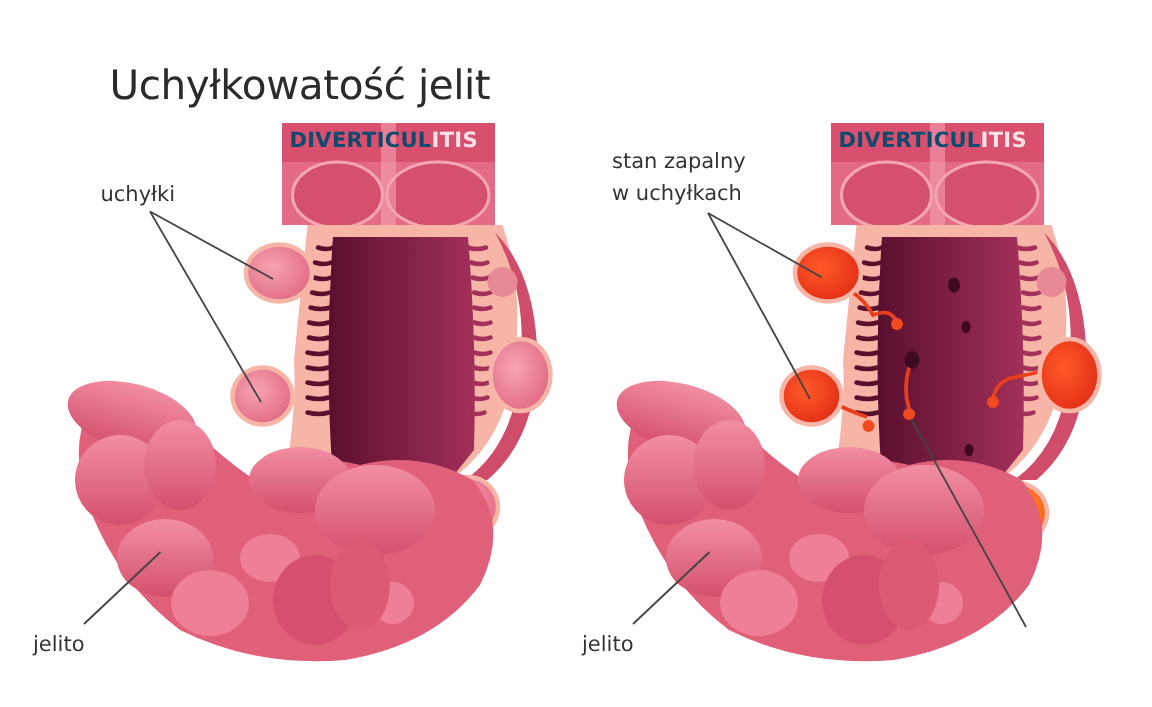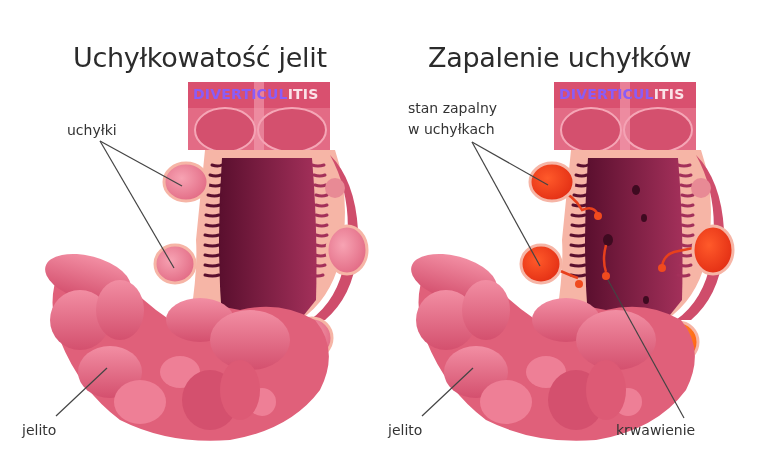--- a/index.html
+++ b/index.html
@@ -6,21 +6,21 @@
   body { width:768px; height:471px; overflow:hidden; position:relative; font-family:"DejaVu Sans", "Liberation Sans", sans-serif; }
   .panel { position:absolute; top:0; width:384px; height:471px; }
   .panel.left { left:0; }
   .panel.right { left:384px; }
   .title { position:absolute; top:42px; font-size:27px; color:#2b2b2b; white-space:nowrap; letter-spacing:-0.3px; }
   .left .title { left:73px; }
   .right .title { left:44px; }
   .banner { position:absolute; top:86px; font-size:14px; font-weight:bold; letter-spacing:0.2px; }
   .left .banner { left:193px; }
   .right .banner { left:175px; }
-  .banner .dark { color:#8b5cf6; }
+  .banner .dark { color:#0c4a6e; }
   .banner .light { color:#fbe3e8; }
   .label { position:absolute; font-size:14px; color:#333; line-height:21px; white-space:nowrap; }
   svg { position:absolute; left:0; top:0; }
 </style>
 </head>
 <body>
 
 <div class="panel left">
   <svg width="384" height="471" viewBox="0 0 384 471">
     <defs>
@@ -216,21 +216,19 @@
       <ellipse cx="244" cy="402" rx="14" ry="14" fill="#ee7f96"></ellipse>
       <ellipse cx="222" cy="390" rx="20" ry="30" fill="#dd5a75"></ellipse>
     </g>
     <g stroke="#444" stroke-width="1.2" fill="none">
       <line x1="88" y1="142" x2="164" y2="185"></line>
       <line x1="88" y1="142" x2="156" y2="266"></line>
       <line x1="38" y1="416" x2="89" y2="368"></line>
       <line x1="224" y1="280" x2="300" y2="418"></line>
     </g>
   </svg>
-  <div class="title">Zapalenie uchyłków</div>
   <div class="banner">
     <span class="dark">DIVERTICUL</span><span class="light">ITIS</span>
   </div>
   <div class="label" style="left:24px; top:119px;">w uchyłkach</div>
   <div class="label" style="left:24px; top:98px;">stan zapalny</div>
   <div class="label" style="left:4px; top:420px;">jelito</div>
-  <div class="label" style="left:232px; top:420px;">krwawienie</div>
 </div>
 
 </body></html>

